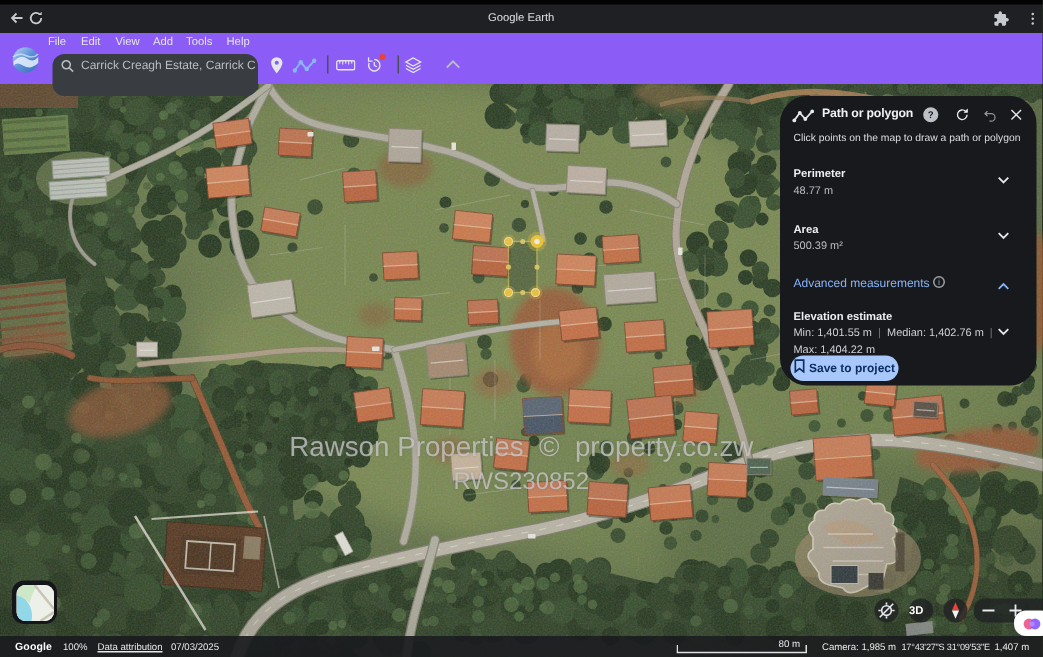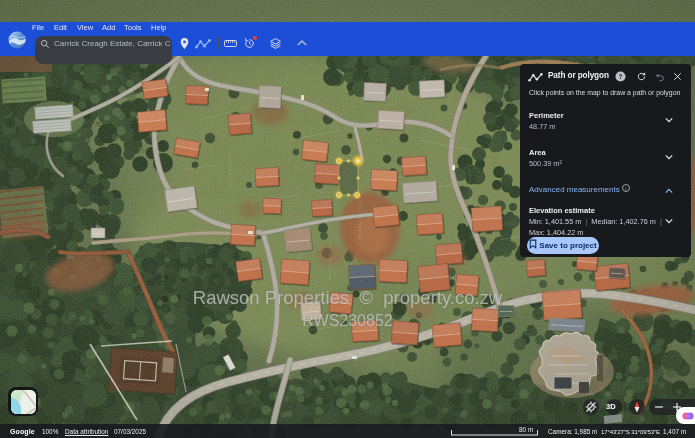--- a/index.html
+++ b/index.html
@@ -3,25 +3,25 @@
 <style>
 *{margin:0;padding:0;box-sizing:border-box}
 html,body{width:695px;height:438px;overflow:hidden;background:#000;font-family:"Liberation Sans",sans-serif}
 #stage{position:relative;width:695px;height:438px;overflow:hidden}
 #map{position:absolute;left:0;top:0}
 .abs{position:absolute}
 
 #chrome{position:absolute;left:0;top:0;width:695px;height:22px;background:#1f2023;border-top:3.5px solid #030303}
 #chrome .t{position:absolute;top:3.5px;left:0;width:100%;text-align:center;color:#dde0e3;font-size:7.5px}
 
-#appbar{position:absolute;left:0;top:22px;width:695px;height:34px;background:#1d4ed8}
+#appbar{position:absolute;left:0;top:22px;width:695px;height:34px;background:#8b5cf6}
 .menu{position:absolute;top:1px;color:#e4e6e9;font-size:7.5px}
 #search{position:absolute;left:35px;top:14px;width:137px;height:28px;background:#393d42;border-radius:8px;color:#b9bec3;font-size:8px;line-height:16px;padding-left:19px;white-space:nowrap;overflow:hidden}
 
-#panel{position:absolute;left:520px;top:64px;width:171px;height:193px;background:#17191d;border-radius:4px;color:#e6e8ea}
+#panel{position:absolute;left:520px;top:64px;width:171px;height:193px;background:#17191d;border-radius:18px;color:#e6e8ea}
 #panel .hdr{position:absolute;top:7px;left:9px;font-size:8.2px;letter-spacing:-0.1px;font-weight:bold;color:#f0f1f3}
 #panel .sub{position:absolute;top:25px;left:9px;font-size:6.9px;color:#dcdfe2;white-space:nowrap}
 .lab{position:absolute;left:9px;font-size:7.5px;font-weight:bold;color:#eceef0}
 .val{position:absolute;left:9px;font-size:7.3px;color:#b9bec3}
 .chev{position:absolute;left:145px;width:8px;height:8px}
 #adv{position:absolute;left:9px;top:119.5px;font-size:8px;color:#8ab4f8}
 #saveBtn{position:absolute;left:7px;top:172.5px;width:72px;height:17px;background:#a8c7fa;border-radius:9px;color:#0d2e62;font-size:8px;font-weight:bold;line-height:17px;text-align:center}
 
 #bottombar{position:absolute;left:0;top:424px;width:695px;height:14px;background:rgba(26,27,30,0.92);color:#e7e9eb;font-size:6.4px}
 #bottombar span{position:absolute;top:3.5px;white-space:nowrap}
@@ -2055,20 +2055,38 @@
 <svg class="abs" style="left:451px;top:6px" width="87" height="6">
         <line x1="0.5" y1="0" x2="0.5" y2="5" stroke="#dfe1e4" stroke-width="1"></line>
         <line x1="86.5" y1="0" x2="86.5" y2="5" stroke="#dfe1e4" stroke-width="1"></line>
         <line x1="0" y1="5" x2="87" y2="5" stroke="#dfe1e4" stroke-width="1"></line>
       </svg>
 <span style="left:548px">Camera: 1,985 m</span>
 <span style="left:601px;font-size:6.1px;letter-spacing:-0.15px">17°43'27"S 31°09'53"E</span>
 <span style="left:663px">1,407 m</span>
 </div>
 
+<div id="chrome">
+<svg class="abs" style="left:5px;top:3px" width="12" height="12" viewBox="0 0 12 12">
+        <path d="M10 6H3M6 3 3 6l3 3" stroke="#c7cace" stroke-width="1.2" fill="none"></path>
+      </svg>
+<svg class="abs" style="left:18px;top:3px" width="12" height="12" viewBox="0 0 12 12">
+        <path d="M9.5 6a3.5 3.5 0 1 1-1-2.4" stroke="#c7cace" stroke-width="1.2" fill="none"></path>
+        <path d="M9.8 1.8v2.2H7.6z" fill="#c7cace"></path>
+      </svg>
+<span class="t">Google Earth</span>
+<svg class="abs" style="left:662px;top:3.5px" width="11" height="11" viewBox="0 0 24 24" fill="#c7cace">
+        <path d="M20.5 11H19V7a2 2 0 0 0-2-2h-4V3.5a2.5 2.5 0 0 0-5 0V5H4a2 2 0 0 0-2 2v3.8h1.5a2.7 2.7 0 0 1 0 5.4H2V20a2 2 0 0 0 2 2h3.8v-1.5a2.7 2.7 0 0 1 5.4 0V22H17a2 2 0 0 0 2-2v-4h1.5a2.5 2.5 0 0 0 0-5z"></path>
+      </svg>
+<svg class="abs" style="left:683px;top:3.5px" width="11" height="11" viewBox="0 0 24 24" fill="#c7cace">
+        <circle cx="12" cy="5" r="1.8"></circle>
+        <circle cx="12" cy="12" r="1.8"></circle>
+        <circle cx="12" cy="19" r="1.8"></circle>
+      </svg>
+</div>
 
 <div id="appbar">
  <svg class="abs" style="left:8px;top:9px" width="18" height="18" viewBox="0 0 36 36">
   <defs>
           <linearGradient id="eg" x1="0" y1="0" x2="1" y2="1">
             <stop offset="0" stop-color="#bcd6f5"></stop>
             <stop offset="0.5" stop-color="#5b8fd6"></stop>
             <stop offset="1" stop-color="#3a6cb8"></stop>
           </linearGradient>
         </defs>

